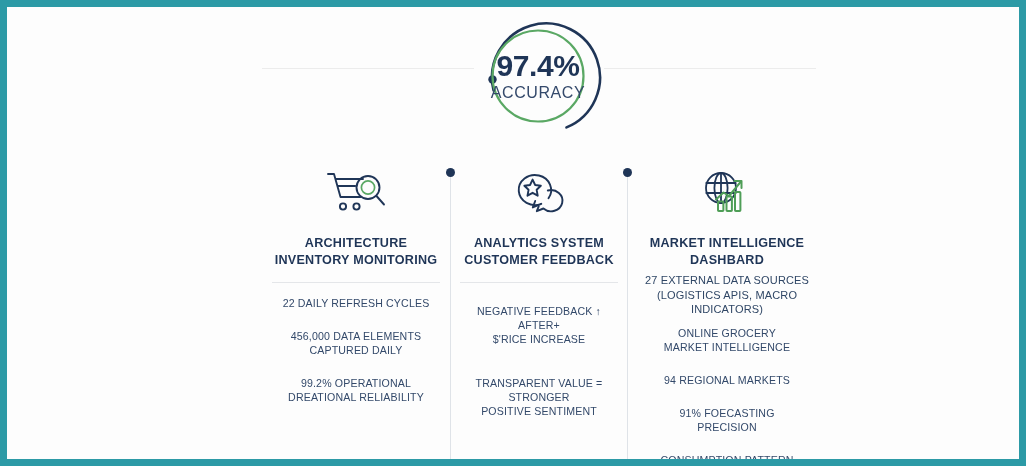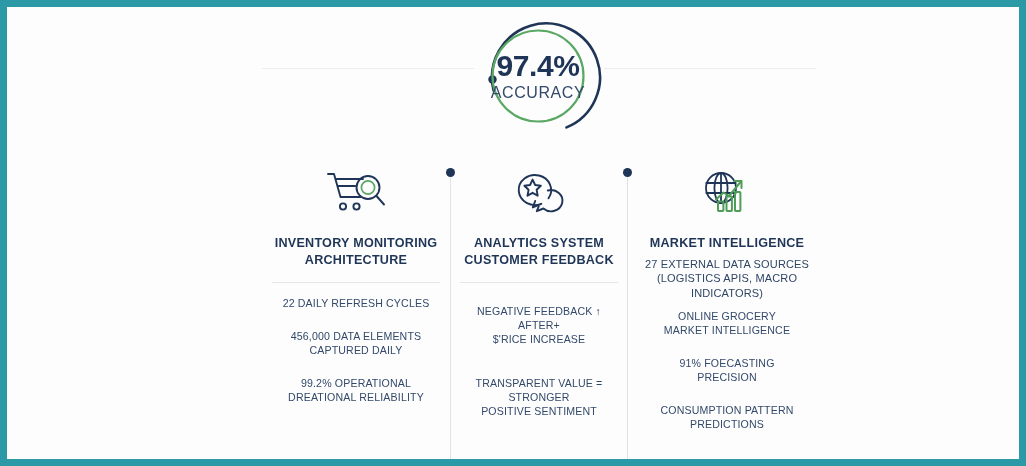--- a/index.html
+++ b/index.html
@@ -192,22 +192,22 @@
           <path d="M11 10 h27"></path>
           <path d="M13.2 17 h17"></path>
           <circle cx="18" cy="37.5" r="3.1"></circle>
           <circle cx="31.5" cy="37.5" r="3.1"></circle>
           <circle cx="43" cy="18.5" r="11.5"></circle>
           <circle cx="43" cy="18.5" r="6.6" stroke="#5aa864" stroke-width="1.7"></circle>
           <path d="M51.5 27 L59 35.5"></path>
         </svg>
       </div>
       <div class="col-title">
+        <div>ARCHITECTURE</div>
         <div>INVENTORY MONITORING</div>
-        <div>ARCHITECTURE</div>
       </div>
       <div class="col-rule"></div>
       <div class="stats">
         <div class="stat">22 DAILY REFRESH CYCLES</div>
         <div class="stat">456,000 DATA ELEMENTS<br>CAPTURED DAILY</div>
         <div class="stat">99.2% OPERATIONAL<br>DREATIONAL RELIABILITY</div>
 
       </div>
     </div>
 
@@ -242,23 +242,25 @@
             <rect x="21" y="32.5" width="5.4" height="9.5" rx="0.8"></rect>
             <rect x="29.5" y="27.5" width="5.4" height="14.5" rx="0.8"></rect>
             <rect x="38" y="23" width="5.4" height="19" rx="0.8"></rect>
             <path d="M19 30.5 L26.5 23.5 L32 27 L44 12.5"></path>
             <path d="M37.5 12 h7 v7"></path>
           </g>
         </svg>
       </div>
       <div class="col-title">
         <div>MARKET INTELLIGENCE</div>
+        <div>DASHBARD</div>
       </div>
       <div class="col-sub">27 EXTERNAL DATA SOURCES<br>(LOGISTICS APIS, MACRO INDICATORS)</div>
       <div class="stats">
         <div class="stat">ONLINE GROCERY<br>MARKET INTELLIGENCE</div>
+        <div class="stat">94 REGIONAL MARKETS</div>
         <div class="stat">91% FOECASTING<br>PRECISION</div>
         <div class="stat">CONSUMPTION PATTERN<br>PREDICTIONS</div>
       </div>
     </div>
 
   </div>
 </div>
 
 </body></html>

